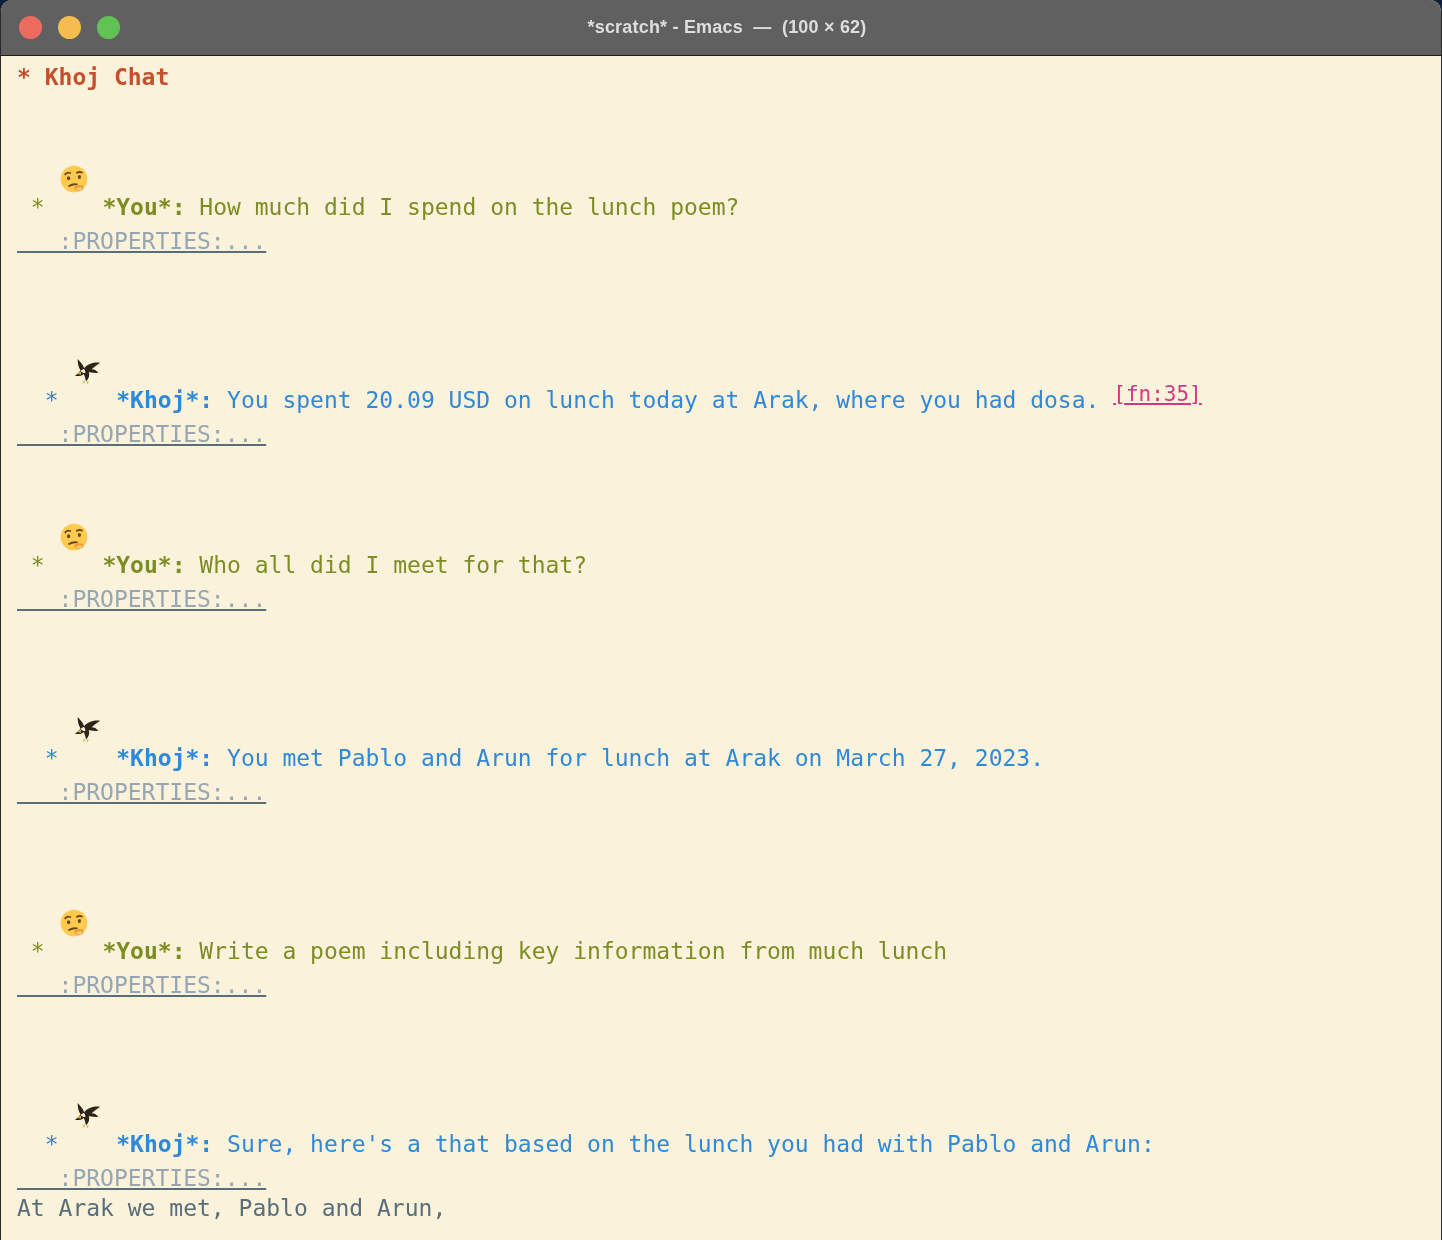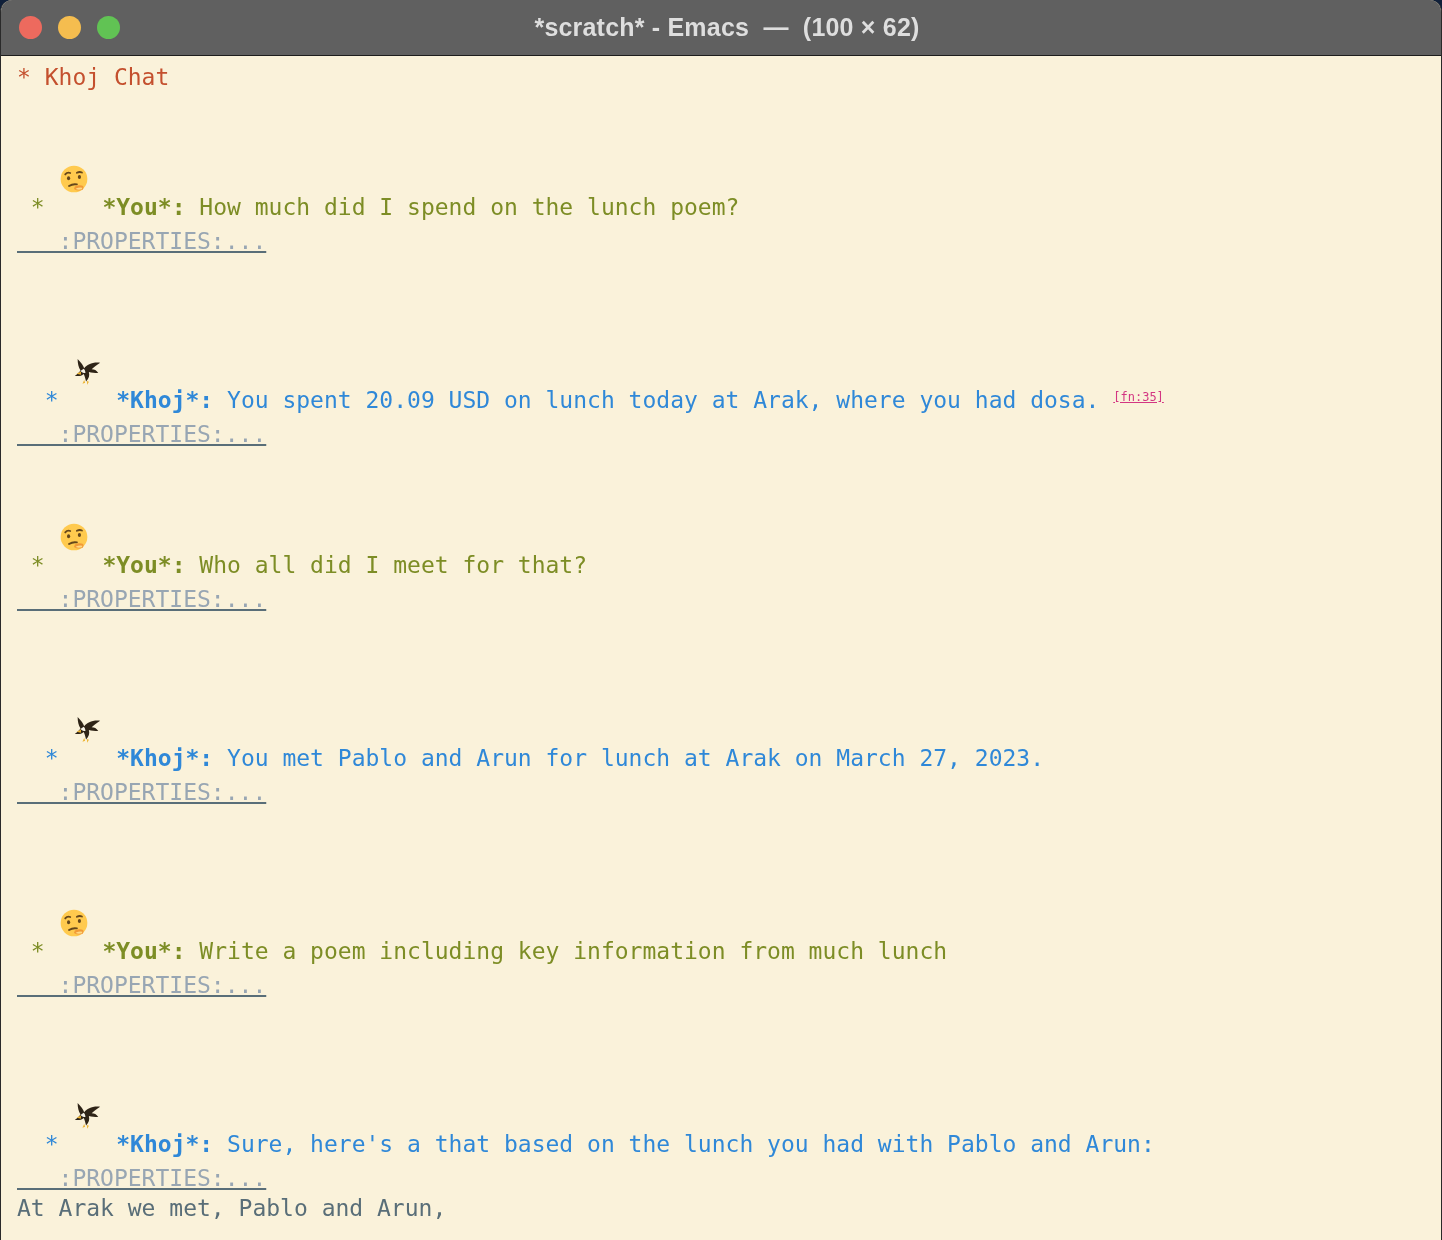--- a/index.html
+++ b/index.html
@@ -17,36 +17,36 @@
           border-left:1px solid var(--border);border-right:1px solid var(--border);}
   .titlebar{height:56px;flex:0 0 56px;background:var(--titlebar-bg);position:relative;
             display:flex;align-items:center;justify-content:center;
             border-bottom:1px solid #1d1d1d;}
   .traffic{position:absolute;left:18px;top:0;height:100%;display:flex;align-items:center;gap:16px;}
   .tl{width:23px;height:23px;border-radius:50%;display:inline-block;cursor:default;}
   .tl.close{background:var(--close);}
   .tl.min{background:var(--minimize);}
   .tl.zoom{background:var(--zoombtn);}
   .title{color:var(--titlebar-text);font-family:"Liberation Sans",sans-serif;
-         font-weight:bold;font-size:25px;white-space:pre;letter-spacing:.2px;margin-left:12px;}
+         font-weight:bold;font-size:18px;white-space:pre;letter-spacing:.2px;margin-left:12px;}
   .buffer{flex:1;background:var(--buffer-bg);padding:6px 4px 0 16px;overflow:hidden;
           font-size:23px;color:var(--body);}
   .line{white-space:pre;line-height:28px;min-height:28px;}
   .line.big{line-height:36px;min-height:36px;}
   .line.h1line{line-height:30px;min-height:30px;}
   .line.propline{line-height:32px;min-height:32px;text-decoration:underline;}
-  .c-h1{color:var(--h1);}
+  .c-h1{color:var(--h1);font-weight:bold;}
   .c-you{color:var(--you);}
   .c-youb{color:var(--you);font-weight:bold;}
   .c-khoj{color:var(--khoj);}
   .c-khojb{color:var(--khoj);font-weight:bold;}
   .c-prop{color:var(--prop);}
   .c-refs{color:var(--refs);}
   .c-body{color:var(--body);}
-  .c-fn{color:var(--fn);text-decoration:underline;font-size:12px;vertical-align:7px;cursor:pointer;}
+  .c-fn{color:var(--fn);text-decoration:underline;font-size:21px;vertical-align:7px;cursor:pointer;}
   .c-cursor{background:var(--cursor-bg);color:var(--cursor-fg);}
   .emoji{display:inline-block;width:30px;height:30px;vertical-align:-5px;}
   .emoji svg{width:100%;height:100%;display:block;}
 </style>
 </head>
 <body>
 
 <div class="window">
   <div class="titlebar">
     <div class="traffic">

